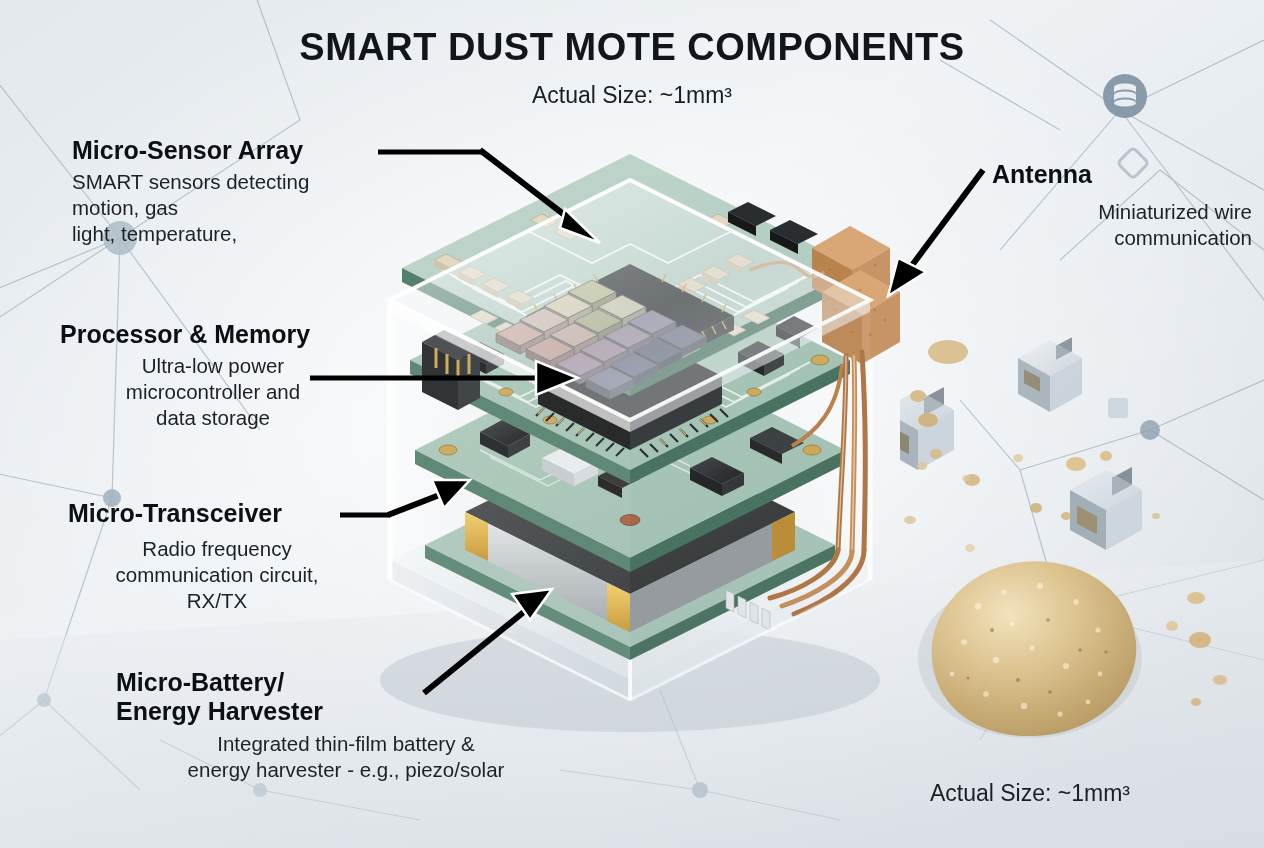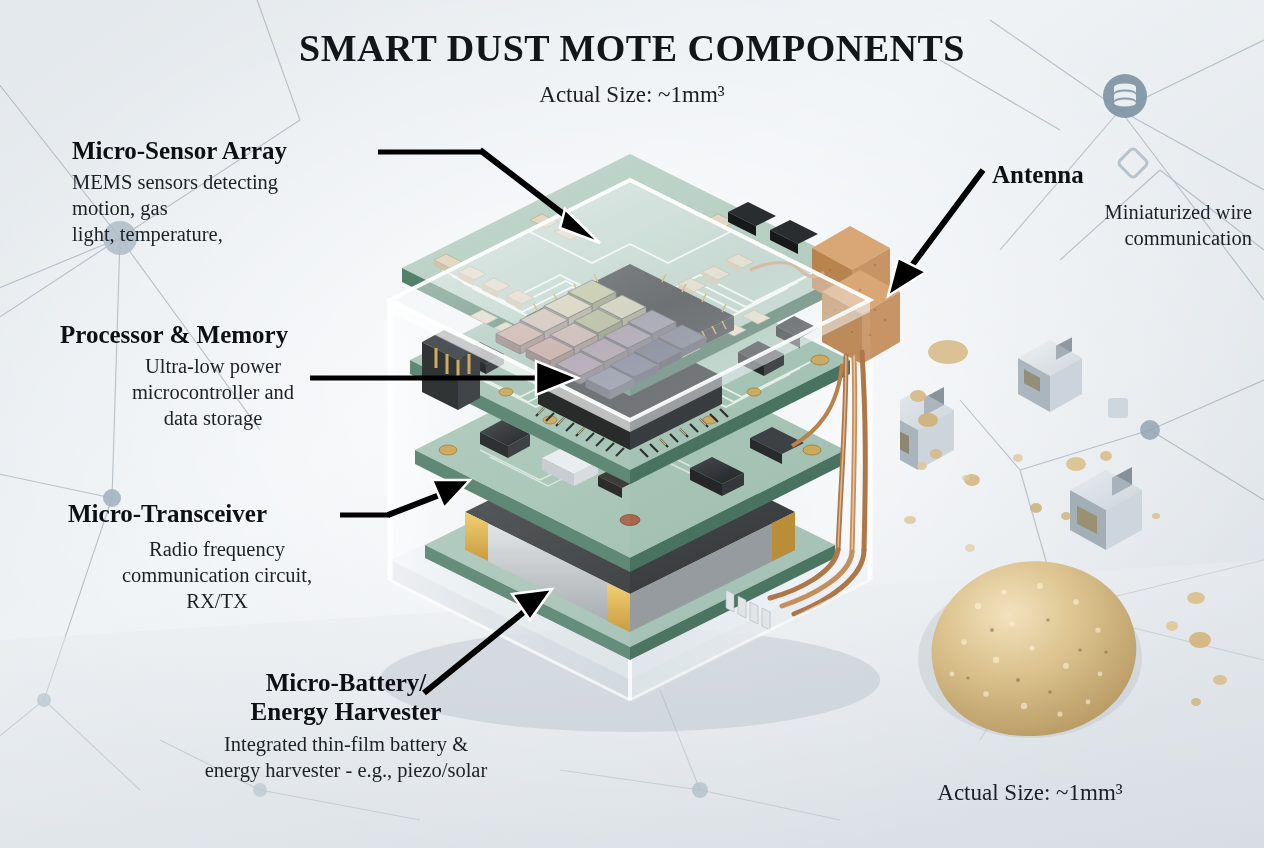--- a/index.html
+++ b/index.html
@@ -8,21 +8,20 @@
     font-family:"Liberation Sans", sans-serif;
     background:#dfe4e9;
     position:relative;
   }
   #stage {
     position:absolute; inset:0;
     width:1264px; height:848px;
     background:
       radial-gradient(ellipse 900px 700px at 62% 55%, #f2f5f7 0%, #e6eaee 45%, #dbe1e7 100%);
     overflow:hidden;
-    font-family:Liberation Serif, serif;
   }
   .bg-svg, .fg-svg { position:absolute; inset:0; width:1264px; height:848px; }
   .bg-svg { z-index:1; }
   .art { position:absolute; z-index:2; }
   .fg-svg { z-index:6; pointer-events:none; }
   .txt { position:absolute; z-index:7; }
 
   
   .title {
     left:0; top:26px; width:1264px; text-align:center;
@@ -42,21 +41,21 @@
 
   .lbl-sensor   { left:72px;  top:136px; width:330px; text-align:left; }
   .lbl-sensor .lbl-body { margin-top:4px; }
   .lbl-proc     { left:48px;  top:320px; width:330px; text-align:center; }
   .lbl-proc .lbl-head { text-align:left; margin-left:12px; }
   .lbl-proc .lbl-body { margin-top:4px; }
   .lbl-trans    { left:52px;  top:499px; width:330px; text-align:center; }
   .lbl-trans .lbl-head { text-align:left; margin-left:16px; }
   .lbl-trans .lbl-body { margin-top:8px; }
   .lbl-batt     { left:116px; top:668px; width:460px; text-align:center; }
-  .lbl-batt .lbl-head { text-align:center; }
+  .lbl-batt .lbl-head { text-align:left; }
   .lbl-batt .lbl-body { margin-top:5px; font-size:20.5px; }
   .lbl-ant      { left:992px; top:160px; width:260px; text-align:left; }
   .lbl-ant .lbl-body { margin-top:10px;text-align:right; }
 </style>
 </head>
 <body>
 
 <div id="stage">
 
   <svg class="bg-svg" viewBox="0 0 1264 848">
@@ -717,21 +716,21 @@
       </g>
     </g>
   </svg>
 
   <div class="txt title">SMART DUST MOTE COMPONENTS</div>
   <div class="txt subtitle">Actual Size: ~1mm³</div>
 
   <div class="txt lbl-sensor">
     <div class="lbl-head">Micro-Sensor Array</div>
     <div class="lbl-body">
-      <div>MEMS sensors detecting</div>
+      <div>SMART sensors detecting</div>
       <div>motion, gas</div>
       <div>light, temperature,</div>
     </div>
   </div>
 
   <div class="txt lbl-proc">
     <div class="lbl-head">Processor &amp; Memory</div>
     <div class="lbl-body">
       <div>Ultra-low power</div>
       <div>microcontroller and</div>

